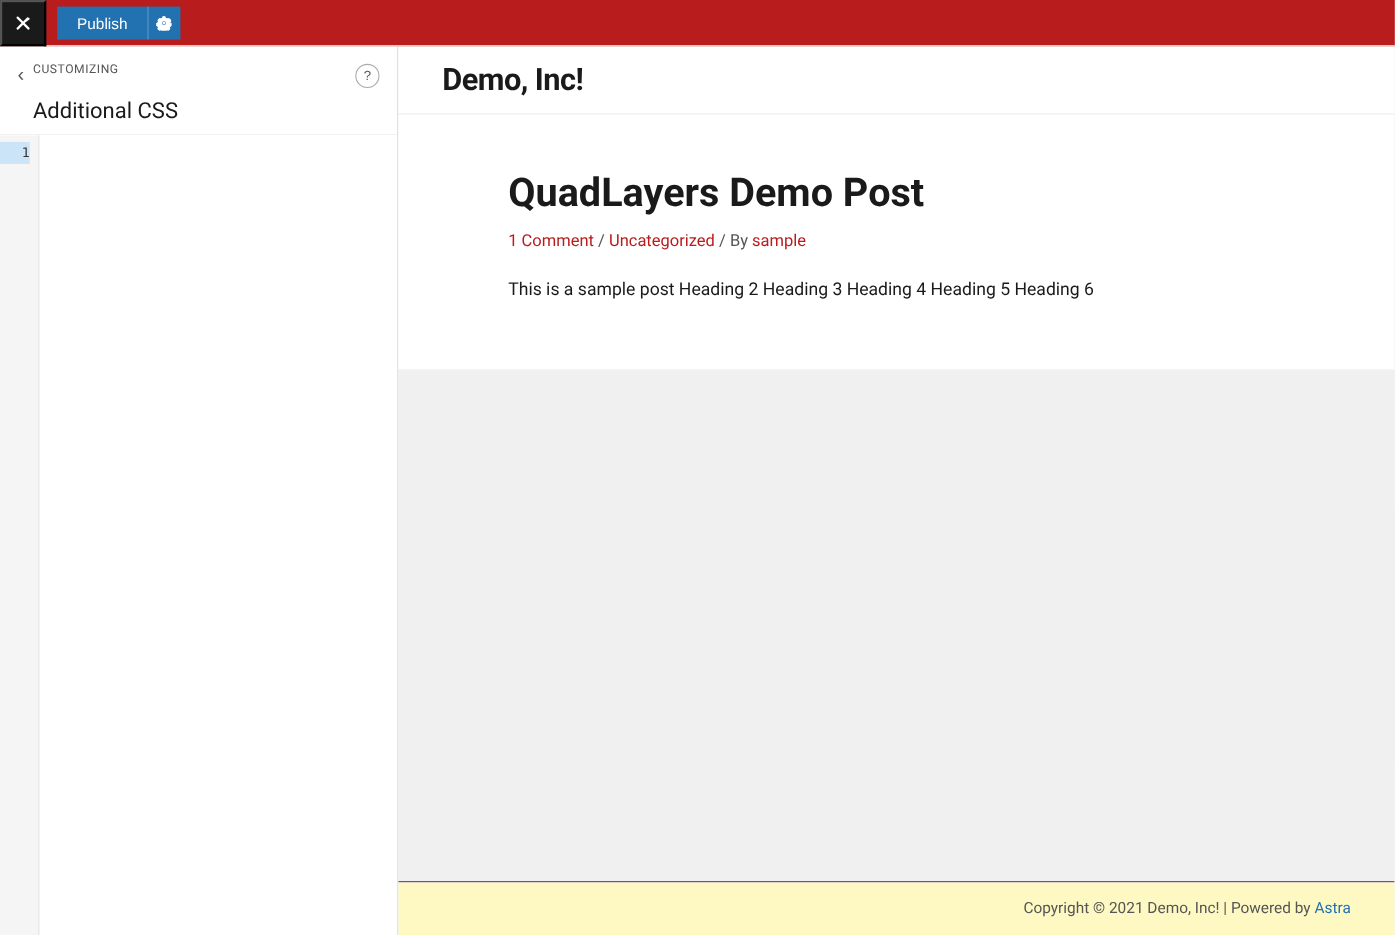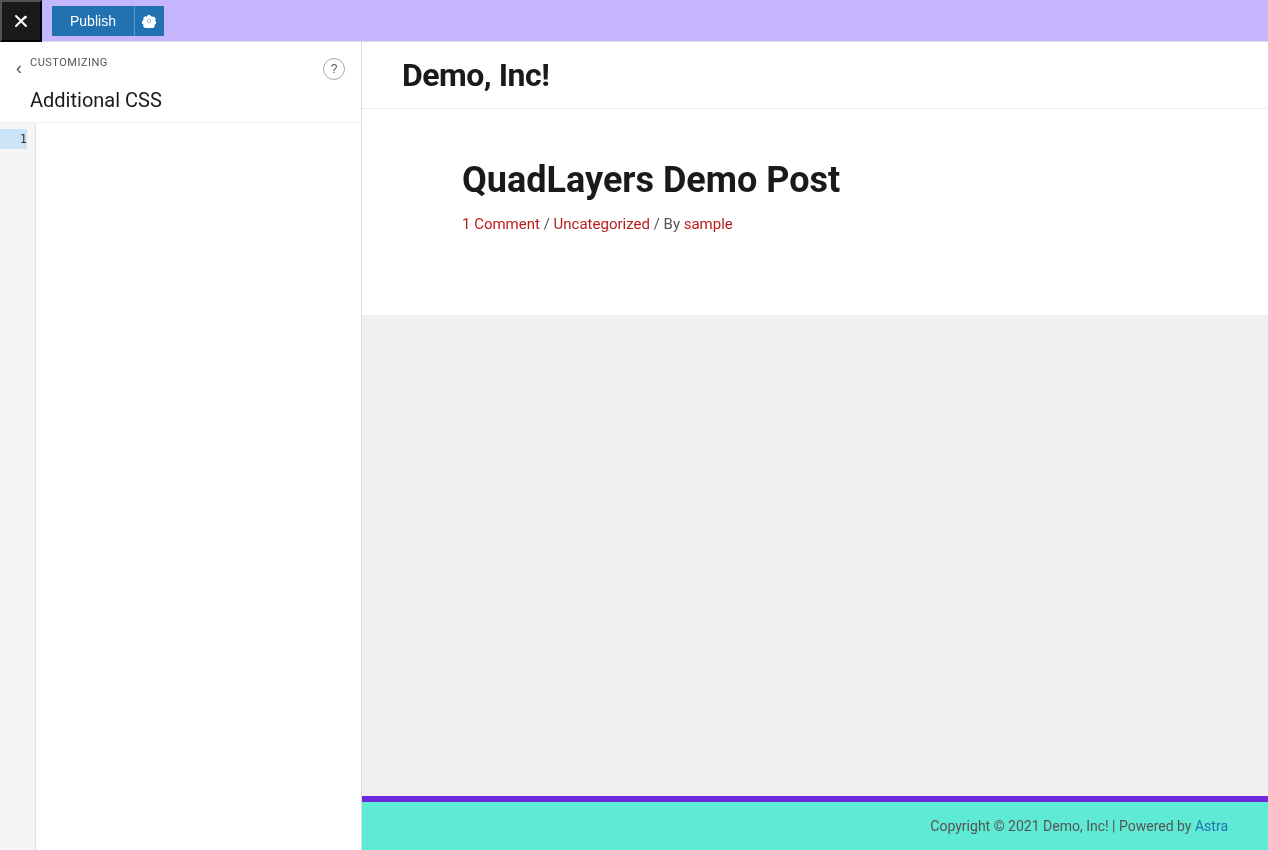--- a/index.html
+++ b/index.html
@@ -3,21 +3,21 @@
   <meta charset="utf-8">
   <style>
     * { box-sizing: border-box; margin: 0; padding: 0; }
     body { font-family: -apple-system, BlinkMacSystemFont, 'Segoe UI', Roboto, sans-serif; display: flex; flex-direction: column; height: 850px; width: 1268px; overflow: hidden; }
 
     
     .top-bar {
       display: flex;
       align-items: center;
       height: 42px;
-      background: #c4b5fd;
+      background: #b91c1c;
       border-bottom: 1px solid #ddd;
       flex-shrink: 0;
       z-index: 100;
     }
     .close-btn {
       width: 42px;
       height: 42px;
       display: flex;
       align-items: center;
       justify-content: center;
@@ -178,21 +178,21 @@
     }
 
     
     .preview-site-header {
       background: #fff;
       padding: 14px 40px;
       border-bottom: 1px solid #eee;
       flex-shrink: 0;
     }
     .site-title {
-      font-size: 32px;
+      font-size: 28px;
       font-weight: 700;
       color: #1a1a1a;
       letter-spacing: -0.5px;
     }
 
     
     .preview-content {
       flex: 1;
       overflow-y: auto;
       display: flex;
@@ -231,26 +231,26 @@
 
     
     .preview-footer-area {
       flex: 1;
       background: #f0f0f1;
       min-height: 200px;
     }
 
     
     .preview-site-footer {
-      background: #5eead4;
+      background: #fef9c3;
       padding: 16px 40px;
       text-align: right;
       font-size: 14px;
       color: #555;
-      border-top: 6px solid #6d28d9;
+      border-top: 1px solid #6d28d9;
       flex-shrink: 0;
     }
     .preview-site-footer a {
       color: #2271b1;
       text-decoration: none;
     }
   </style>
 </head>
 <body>
 
@@ -302,20 +302,21 @@
       <div class="site-title">Demo, Inc!</div>
     </div>
 
     <div class="preview-content">
 
       <div class="content-card">
         <div class="post-title">QuadLayers Demo Post</div>
         <div class="post-meta">
           <a href="#">1 Comment</a><span> / </span><a href="#">Uncategorized</a><span> / By </span><a href="#">sample</a>
         </div>
+        <div class="post-excerpt">This is a sample post Heading 2 Heading 3 Heading 4 Heading 5 Heading 6</div>
       </div>
 
       <div class="preview-footer-area"></div>
 
       <div class="preview-site-footer">
         <span>Copyright © 2021 Demo, Inc! | Powered by </span><a href="#">Astra</a>
       </div>
     </div>
   </div>
 

